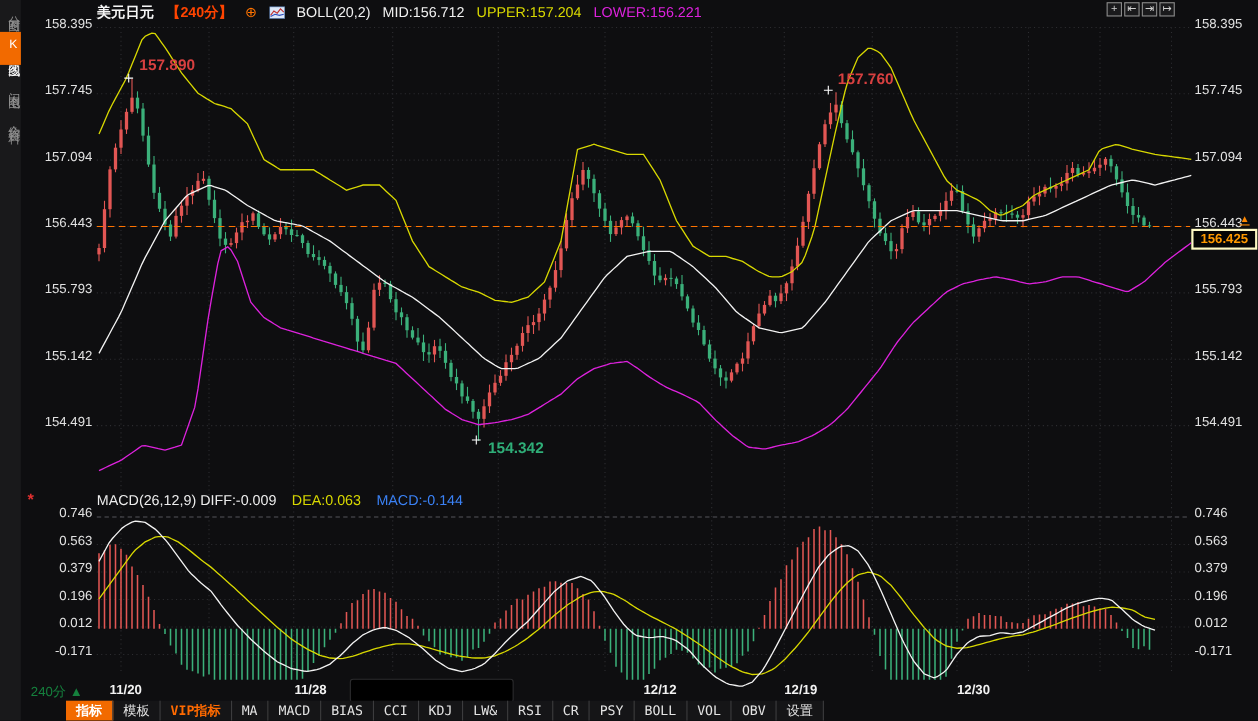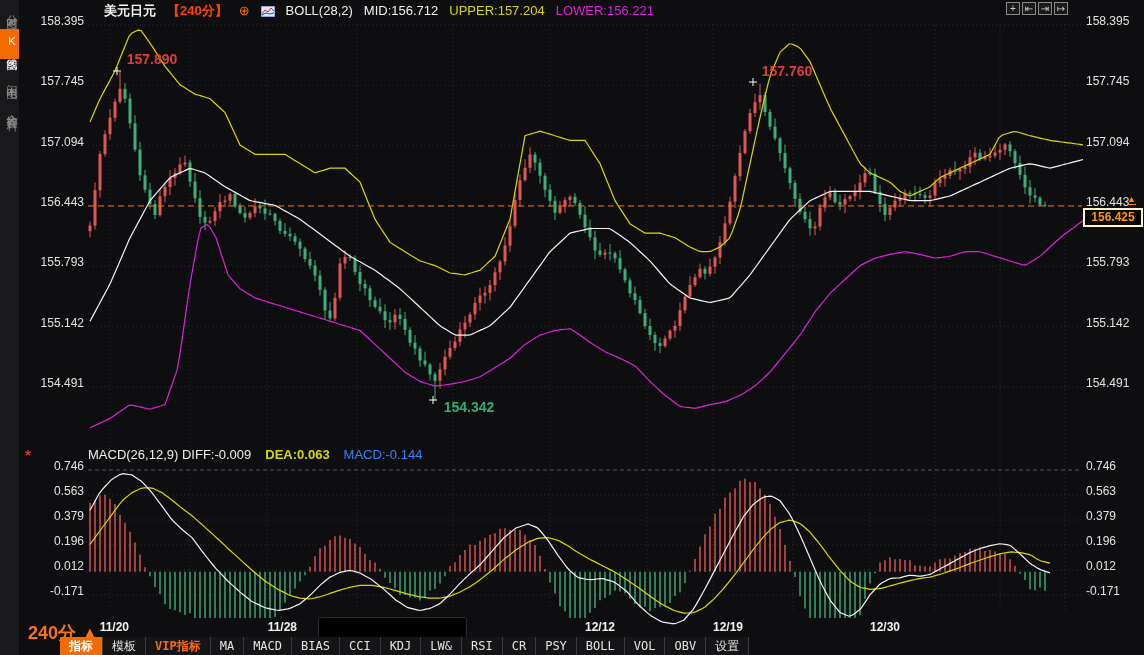--- a/index.html
+++ b/index.html
@@ -7,48 +7,48 @@
   #stage{position:absolute;left:0;top:0;width:1144px;height:655px;background:#0e0e10;}
   #chart-svg{position:absolute;left:0;top:0;}
   
   #sidebar{position:absolute;left:0;top:0;width:19px;height:655px;background:#19191b;}
   .side-item{writing-mode:vertical-rl;text-orientation:upright;width:19px;padding:6px 0;
     margin:0 auto 11px auto;text-align:center;font-size:11px;color:#8f8f8f;letter-spacing:2px;cursor:pointer;}
   .side-item.selected{background:#f26a00;color:#fff;}
   
   #main-header{position:absolute;left:88px;top:3px;height:15px;display:flex;gap:11px;align-items:center;
     font-size:13px;color:#f0f0f0;white-space:nowrap;}
-  .hdr-title{font-weight:bold;color:#f5f5f5;margin-left:16px;}
+  .hdr-title{font-weight:bold;color:#f5f5f5;}
   .hdr-period{color:#ff4400;font-weight:bold;}
   .hdr-plus{color:#ff7300;font-size:13px;}
   .hdr-charticon{display:inline-block;width:14px;height:11px;}
   .hdr-upper{color:#d8d800;}
   .hdr-lower{color:#dd22dd;}
   
   #icon-row{position:absolute;left:1006px;top:2px;display:flex;gap:2px;}
   .win-icon{width:14px;height:13px;border:1px solid #8a8a8a;color:#cfcfcf;background:#1a1a1c;
     font-size:10px;line-height:12px;text-align:center;cursor:pointer;box-sizing:border-box;}
   
   .axis-label{position:absolute;font-size:12px;color:#e2e2e2;height:14px;line-height:14px;}
   .axis-left{left:24px;width:60px;text-align:right;}
   .axis-right{left:1086px;width:60px;text-align:left;}
   
   #price-box{position:absolute;left:1083px;top:208px;width:56px;height:15px;line-height:15px;
     border:2px solid #fef9c3;color:#ff9900;background:#050505;font-size:12px;font-weight:bold;text-align:center;}
   #price-alert{position:absolute;left:1127px;top:194px;color:#ff8800;font-size:9px;border-bottom:1px solid #ff8800;line-height:10px;}
   
   #macd-header{position:absolute;left:88px;top:447px;display:flex;gap:14px;font-size:13px;color:#ededed;white-space:nowrap;}
-  .macd-dea{color:#d8d800;font-weight:bold;} .macd-macd{color:#3b82f6;}
+  .macd-dea{color:#d8d800;} .macd-macd{color:#3b82f6;}
   #macd-flag{position:absolute;left:25px;top:448px;color:#e03030;font-size:15px;font-weight:bold;line-height:14px;}
   
   .date-label{position:absolute;top:620px;width:60px;margin-left:-30px;text-align:right;
     font-size:12px;font-weight:bold;color:#f2f2f2;}
   #scroll-thumb{position:absolute;left:318px;top:617px;width:147px;height:20px;background:#000;
     border:1px solid #2c2c2e;border-radius:3px;cursor:pointer;}
-  #period-indicator{position:absolute;left:28px;top:621px;font-size:18px;font-weight:bold;color:#f97316;cursor:pointer;}
+  #period-indicator{position:absolute;left:28px;top:621px;font-size:12px;font-weight:normal;color:#15803d;cursor:pointer;}
   
   #toolbar{position:absolute;left:60px;top:637px;height:18px;display:inline-flex;align-items:stretch;
     background:#151517;font-family:"DejaVu Sans Mono",monospace;font-size:12px;}
   .tab{padding:1px 9px;line-height:16px;color:#e4e4e4;border-right:1px solid #3c3c3e;cursor:pointer;white-space:nowrap;}
   .tab.selected{background:#f26a00;color:#fff;font-weight:bold;}
   .tab.vip{color:#ff6a00;font-weight:bold;}
   
   #watermark{position:absolute;left:943px;top:590px;font-size:44px;letter-spacing:3px;
     color:rgba(208,208,214,0.92);font-family:"Liberation Sans",sans-serif;}
 </style>
@@ -685,21 +685,21 @@
     <span class="hdr-title">美元日元</span>
     <span class="hdr-period">【240分】</span>
     <span class="hdr-plus">⊕</span>
     <span class="hdr-charticon">
       <svg width="14" height="11">
           <rect x="0" y="0" width="14" height="11" fill="#dce8f8" stroke="#4a6fa5"></rect>
       <polyline points="1,8 4,4 7,6 10,2 13,5" fill="none" stroke="#c03030" stroke-width="1"></polyline>
       <polyline points="1,9 5,7 9,8 13,7" fill="none" stroke="#3050c0" stroke-width="1"></polyline>
         </svg>
     </span>
-    <span>BOLL(28,2)</span>
+    <span>BOLL(20,2)</span>
     <span>MID:156.712</span>
     <span class="hdr-upper">UPPER:157.204</span>
     <span class="hdr-lower">LOWER:156.221</span>
   </div>
 
   <div id="icon-row">
       <span class="win-icon">+</span>
       <span class="win-icon">⇤</span>
       <span class="win-icon">⇥</span>
       <span class="win-icon">↦</span>

